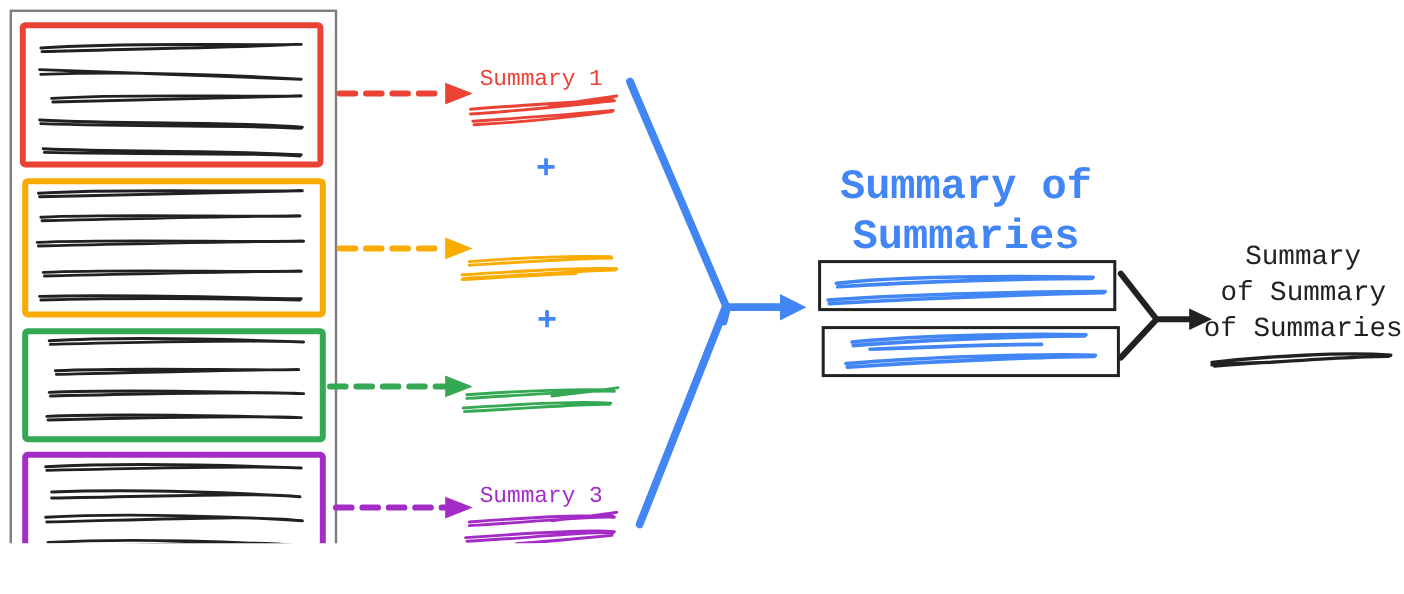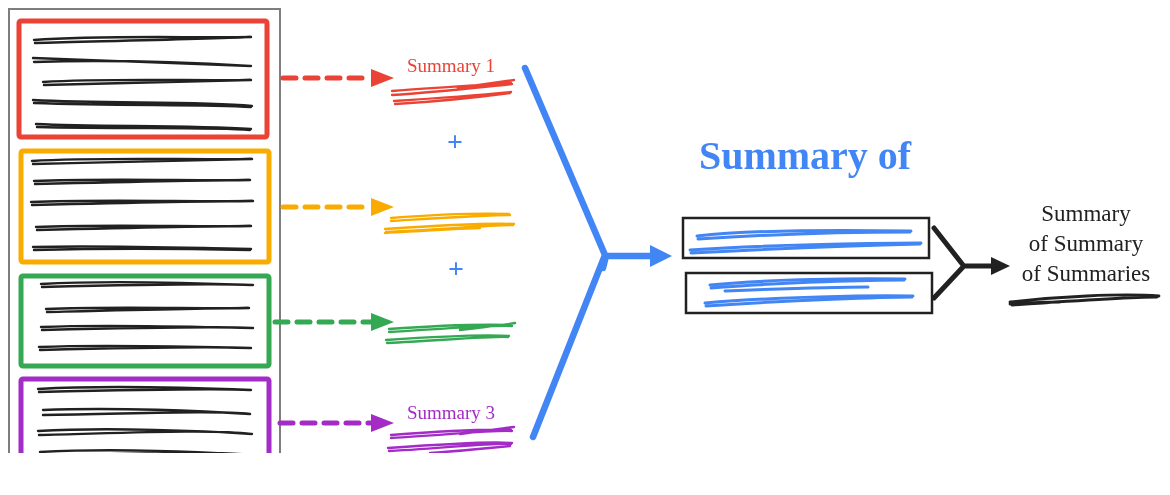--- a/index.html
+++ b/index.html
@@ -1,20 +1,20 @@
 <!DOCTYPE html>
 <html style="--red: #EA4335; --yellow: #F9AB00; --green: #34A853; --purple: #A32CC6; --blue: #4285F4; --ink: #212121; --frame: #7d7d7d;"><head>
 <meta charset="utf-8">
 <style>
   html,body{margin:0;padding:0;background:#ffffff;}
   #canvas{
     position:relative;
     width:1170px;height:453px;
     background:#ffffff;
-    font-family:Liberation Serif, serif;
+    font-family:Liberation Mono, monospace;
     overflow:hidden;
   }
   #art{position:absolute;left:0;top:0;}
   #art path{fill:none;stroke-linecap:round;stroke-linejoin:round;}
   #art rect{fill:none;}
   .sk-ink{stroke:var(--ink);}
   .sk-red{stroke:var(--red);}
   .sk-yellow{stroke:var(--yellow);}
   .sk-green{stroke:var(--green);}
   .sk-purple{stroke:var(--purple);}
@@ -36,21 +36,21 @@
 
   .label{position:absolute;text-align:center;white-space:nowrap;}
   .sum-label{width:160px;font-size:19px;font-weight:500;line-height:24px;}
   .c-red{color:var(--red);}
   .c-yellow{color:var(--yellow);}
   .c-green{color:var(--green);}
   .c-purple{color:var(--purple);}
   .c-blue{color:var(--blue);}
   .c-ink{color:var(--ink);}
   .plus{width:50px;font-size:28px;font-weight:800;line-height:32px;}
-  .merge-title{width:300px;font-size:40px;font-weight:700;line-height:42px;}
+  .merge-title{width:300px;font-size:35px;font-weight:700;line-height:42px;}
   .final-label{width:240px;font-size:23px;font-weight:500;line-height:30px;}
   .label span{display:block;}
 </style>
 </head>
 <body>
 
 <div id="canvas">
 
   <svg id="art" width="1170" height="495" viewBox="0 0 1170 495">
 
@@ -138,20 +138,21 @@
   <div class="label plus c-blue" style="left:430px;top:126px;">+</div>
 
 
   <div class="label plus c-blue" style="left:431px;top:253px;">+</div>
 
 
   <div class="label sum-label c-purple" style="left:371px;top:401px;">Summary 3</div>
 
   <div class="label merge-title c-blue" style="left:655px;top:135px;">
     <span>Summary of</span>
+    <span>Summaries</span>
   </div>
 
   <div class="label final-label c-ink" style="left:966px;top:199px;">
     <span>Summary</span>
     <span>of Summary</span>
     <span>of Summaries</span>
   </div>
 
 </div>
 

